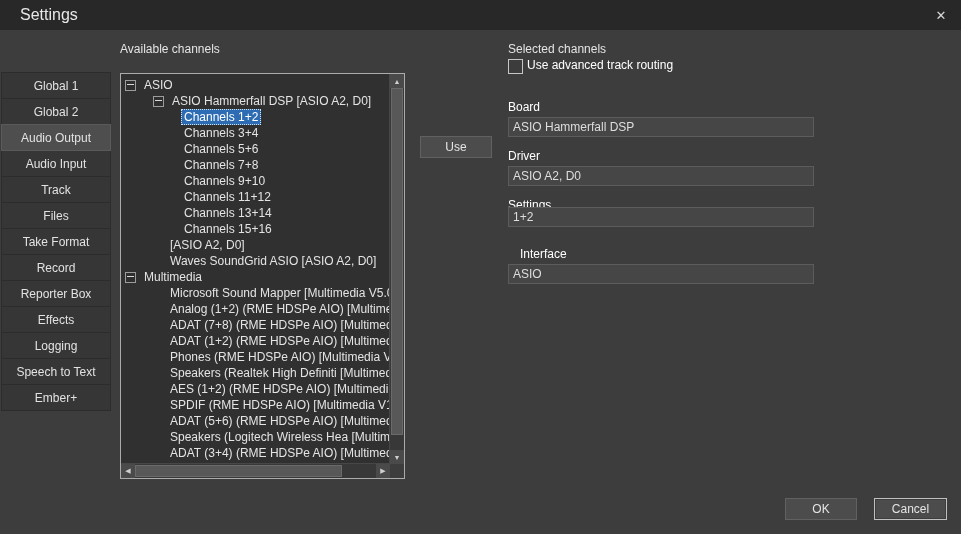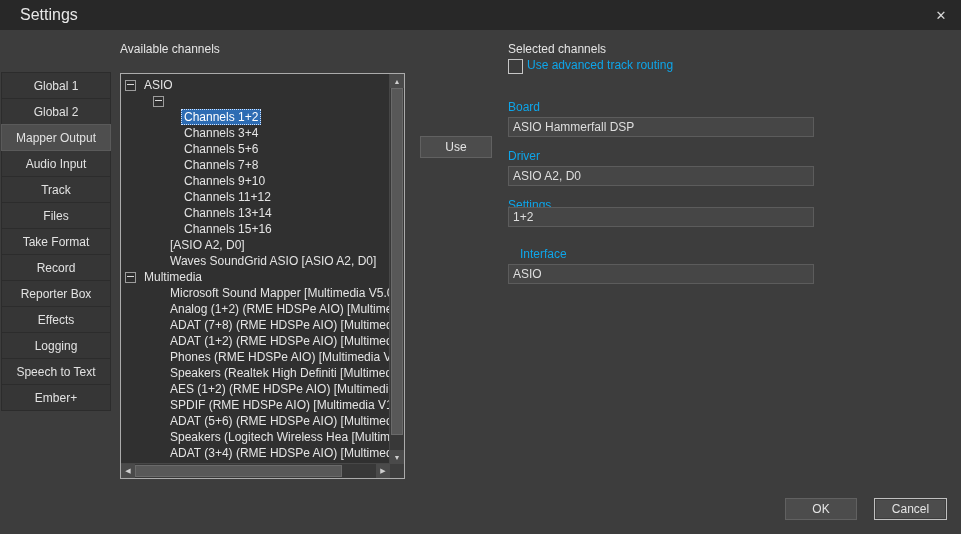--- a/index.html
+++ b/index.html
@@ -11,21 +11,21 @@
   .title{color:#e8e8e8;font-size:16px;padding-left:20px;}
   .close{position:absolute;right:5px;top:0;width:30px;height:30px;color:#d8d8d8;font-size:13px;display:flex;align-items:center;justify-content:center;cursor:pointer;}
 
   
   .sidebar{position:absolute;left:1px;top:31px;width:110px;margin-top:42px;}
   .side-item{height:25px;background:#363636;border:1px solid #2c2c2c;margin-top:-1px;color:#e2e2e2;font-size:12px;display:flex;align-items:center;justify-content:center;cursor:pointer;}
   .side-item.sel{background:#4e4e4e;border-color:#5a5a5a;position:relative;z-index:2;}
 
   
   .heading{position:absolute;color:#e4e4e4;font-size:12px;}
-  .flabel{position:absolute;color:#0ea5e9;font-size:12px;}
+  .flabel{position:absolute;color:#ffffff;font-size:12px;}
 
   
   .listbox{position:absolute;left:120px;top:73px;width:283px;height:404px;background:#303030;border:1px solid #ababab;}
   .tree{position:absolute;top:0;left:0;right:14px;bottom:14px;overflow:hidden;padding-top:3px;}
   .trow{height:16px;display:flex;align-items:center;white-space:nowrap;color:#e4e4e4;font-size:12px;cursor:default;}
   .t0e{padding-left:4px;}
   .t1e{padding-left:32px;}
   .t1{padding-left:46px;}
   .t2{padding-left:60px;}
   .expander{width:9px;height:9px;border:1px solid #9c9c9c;background:#2e2e2e;margin-right:5px;position:relative;flex:none;}
@@ -63,21 +63,21 @@
 <div class="window">
 
   <div class="titlebar">
     <span class="title">Settings</span>
     <span class="close">✕</span>
   </div>
 
   <div class="sidebar">
     <div class="side-item">Global 1</div>
     <div class="side-item">Global 2</div>
-    <div class="side-item sel">Mapper Output</div>
+    <div class="side-item sel">Audio Output</div>
     <div class="side-item">Audio Input</div>
     <div class="side-item">Track</div>
     <div class="side-item">Files</div>
     <div class="side-item">Take Format</div>
     <div class="side-item">Record</div>
     <div class="side-item">Reporter Box</div>
     <div class="side-item">Effects</div>
     <div class="side-item">Logging</div>
     <div class="side-item">Speech to Text</div>
     <div class="side-item">Ember+</div>
@@ -86,20 +86,21 @@
   <div class="heading" style="left:120px;top:42px;">Available channels</div>
 
   <div class="listbox">
     <div class="tree">
       <div class="trow t0e">
           <span class="expander"></span>
           <span class="tlabel">ASIO</span>
         </div>
       <div class="trow t1e">
           <span class="expander"></span>
+          <span class="tlabel">ASIO Hammerfall DSP [ASIO A2, D0]</span>
         </div>
       <div class="trow t2">
           <span class="tlabel sel">Channels 1+2</span>
         </div>
       <div class="trow t2">
           <span class="tlabel">Channels 3+4</span>
         </div>
       <div class="trow t2">
           <span class="tlabel">Channels 5+6</span>
         </div>

